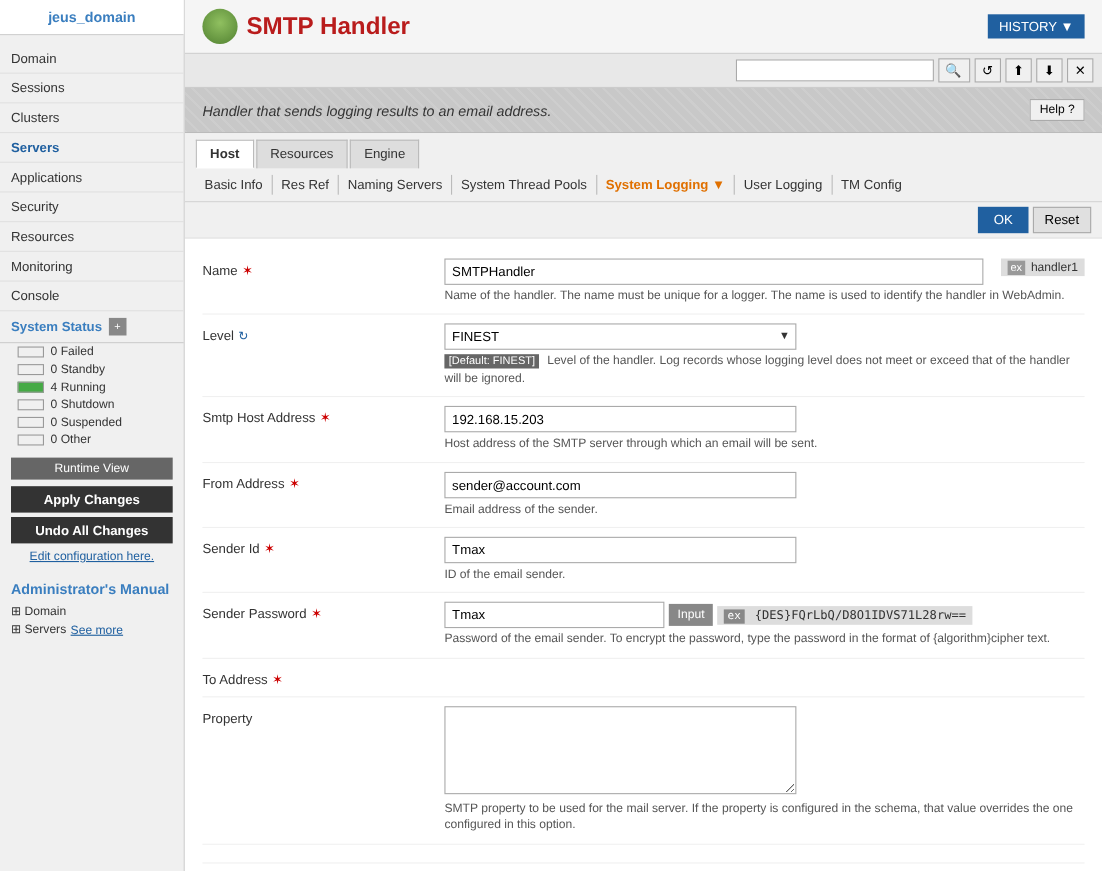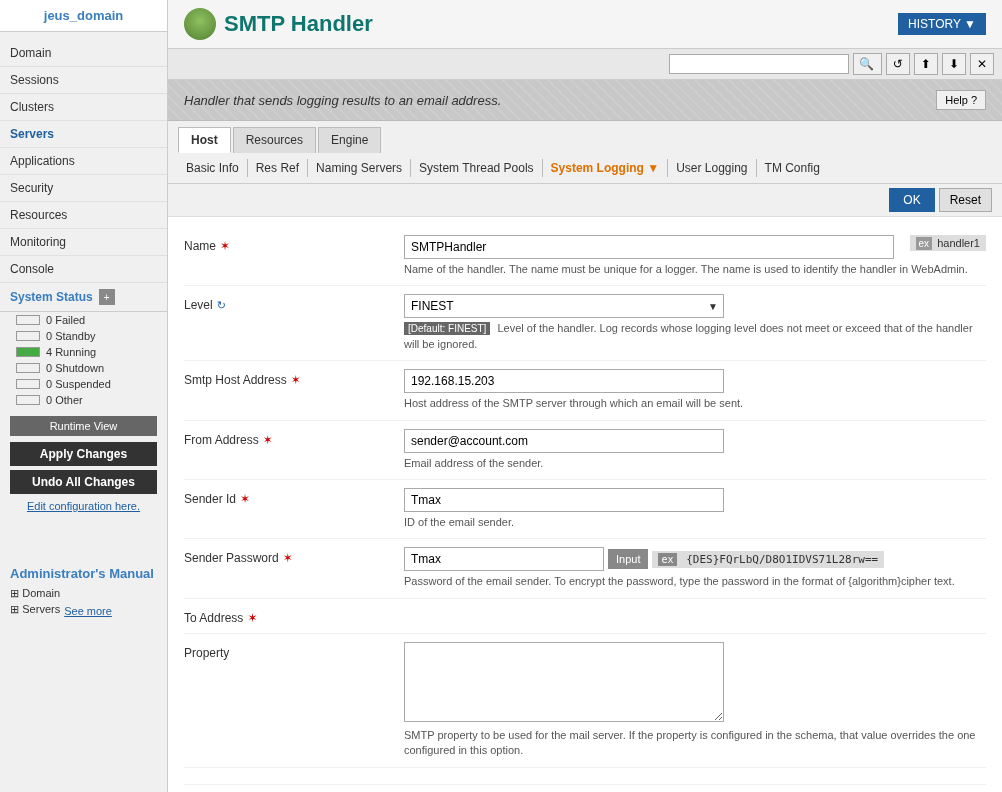--- a/index.html
+++ b/index.html
@@ -18,31 +18,31 @@
     .system-status-header .add-icon { margin-left: 6px; background: #888; color: white; border: none; width: 16px; height: 16px; font-size: 10px; cursor: pointer; display: inline-flex; align-items: center; justify-content: center; }
     .status-item { display: flex; align-items: center; padding: 2px 10px 2px 16px; font-size: 11px; }
     .status-bar { width: 24px; height: 10px; border: 1px solid #999; margin-right: 6px; background: #f0f0f0; }
     .status-bar.running { background: #4a4; }
     .runtime-section { padding: 8px 10px; }
     .runtime-view-btn { width: 100%; background: #666; color: white; border: none; padding: 4px; font-size: 11px; cursor: pointer; margin-bottom: 6px; }
     .apply-changes-btn { width: 100%; background: #333; color: white; border: none; padding: 5px; font-size: 12px; cursor: pointer; margin-bottom: 4px; font-weight: bold; }
     .undo-changes-btn { width: 100%; background: #333; color: white; border: none; padding: 5px; font-size: 12px; cursor: pointer; margin-bottom: 6px; font-weight: bold; }
     .edit-config-link { color: #2060a0; text-decoration: underline; cursor: pointer; font-size: 11px; display: block; text-align: center; }
     .admin-manual { padding: 8px 10px; }
-    .admin-manual-title { color: #3a7ebf; font-size: 13px; font-weight: bold; margin-bottom: 6px; margin-top: 38px; }
+    .admin-manual-title { color: #3a7ebf; font-size: 13px; font-weight: bold; margin-bottom: 6px; }
     .admin-manual-link { color: #333; font-size: 11px; display: block; margin-bottom: 3px; cursor: pointer; }
     .admin-manual-link::before { content: '⊞ '; }
     .see-more-link { color: #2060a0; text-decoration: underline; cursor: pointer; font-size: 11px; }
 
     
     .main-content { flex: 1; background: #eee; overflow: hidden; }
 
     
     .main-header { background: #f5f5f5; padding: 8px 16px; display: flex; align-items: center; justify-content: space-between; border-bottom: 1px solid #ccc; }
-    .page-title { font-size: 22px; font-weight: bold; color: #0f766e; display: flex; align-items: center; gap: 8px; }
+    .page-title { font-size: 22px; font-weight: bold; color: #b91c1c; display: flex; align-items: center; gap: 8px; }
     .page-title-icon { width: 32px; height: 32px; background: radial-gradient(circle at 50% 40%, #90c060, #508030); border-radius: 50%; display: inline-block; }
     .header-right { display: flex; align-items: flex-end; gap: 4px; }
     .history-btn { background: #2060a0; color: white; border: none; padding: 4px 10px; font-size: 12px; cursor: pointer; display: flex; align-items: center; gap: 4px; }
 
     
     .toolbar { background: #e8e8e8; padding: 4px 8px; display: flex; align-items: center; justify-content: flex-end; gap: 4px; border-bottom: 1px solid #ccc; }
     .toolbar-search { padding: 3px 6px; border: 1px solid #aaa; width: 180px; font-size: 11px; }
     .toolbar-icon-btn { background: #f0f0f0; border: 1px solid #aaa; padding: 3px 6px; cursor: pointer; font-size: 12px; }
 
     

